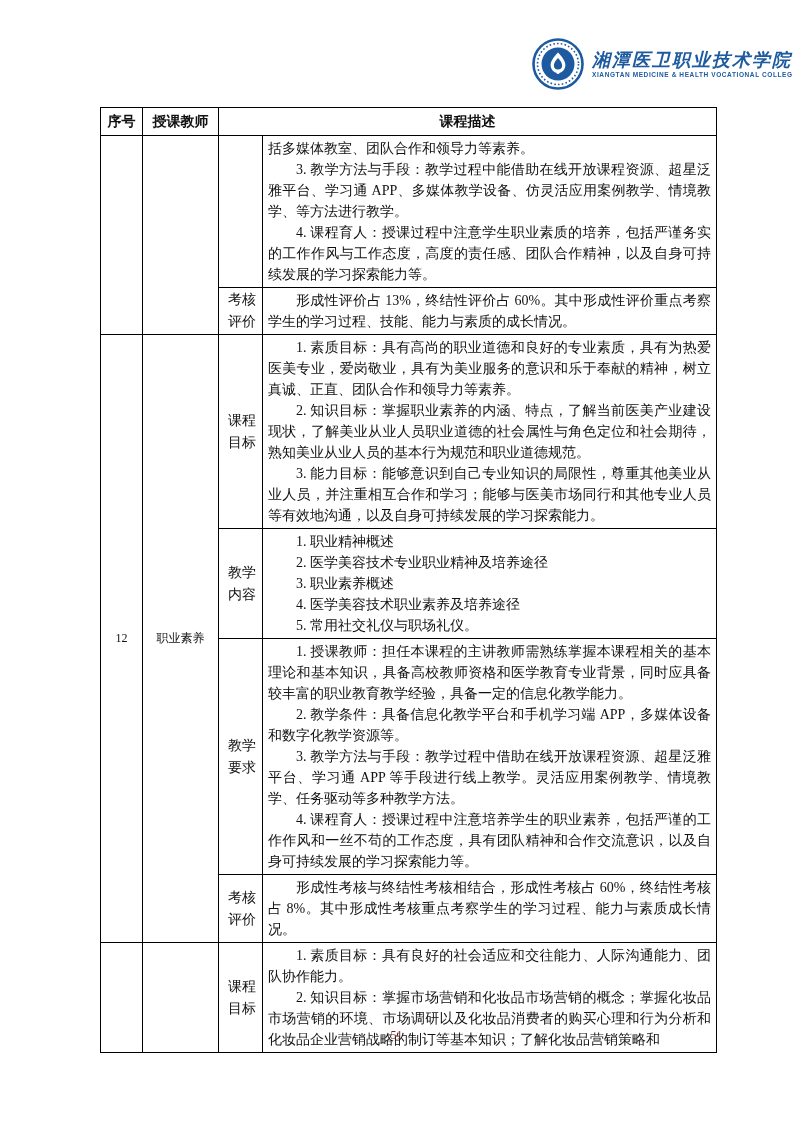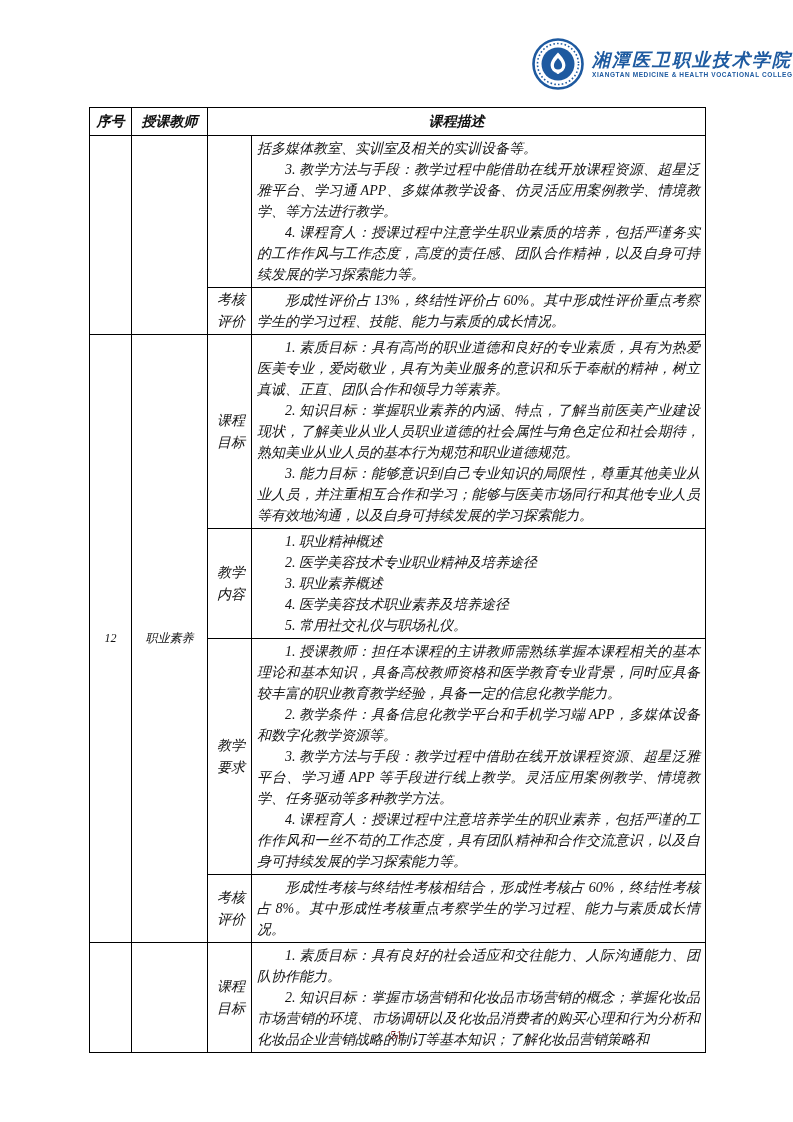--- a/index.html
+++ b/index.html
@@ -26,26 +26,25 @@
   }
   .logo-en {
     color: #1e5aa0; font-size: 6.5px; font-weight: bold;
     letter-spacing: 0.6px; line-height: 9px;
     font-family: "Liberation Sans", sans-serif;
     white-space: nowrap;
   }
 
   
   table.doc-table {
-    position: absolute; left: 89px; top: 107px;
+    position: absolute; left: 100px; top: 107px;
     width: 616px;
     border-collapse: collapse;
     table-layout: fixed;
     font-size: 14px;
-    font-style: italic;
   }
   .doc-table td, .doc-table th {
     border: 1px solid #000;
     padding: 0;
     vertical-align: middle;
   }
   .doc-table th {
     font-weight: bold; text-align: center;
     font-size: 14px; padding: 4px 0;
   }
@@ -109,21 +108,21 @@
     <th>序号</th>
     <th>授课教师</th>
     <th colspan="2">课程描述</th>
   </tr>
 
   <tr style="height:148px">
     <td class="seq-cell" rowspan="2"></td>
     <td class="course-cell" rowspan="2"></td>
     <td class="label-cell"></td>
     <td class="desc-cell">
-      <p>括多媒体教室、实训室及相关的实训设备等。</p>
+      <p>括多媒体教室、团队合作和领导力等素养。</p>
       <p class="indent">3. 教学方法与手段：教学过程中能借助在线开放课程资源、超星泛雅平台、学习通 APP、多媒体教学设备、仿灵活应用案例教学、情境教学、等方法进行教学。</p>
       <p class="indent">4. 课程育人：授课过程中注意学生职业素质的培养，包括严谨务实的工作作风与工作态度，高度的责任感、团队合作精神，以及自身可持续发展的学习探索能力等。</p>
     </td>
   </tr>
   <tr style="height:47px">
     <td class="label-cell">考核评价</td>
     <td class="desc-cell">
       <p class="indent">形成性评价占 13%，终结性评价占 60%。其中形成性评价重点考察学生的学习过程、技能、能力与素质的成长情况。</p>
     </td>
   </tr>

